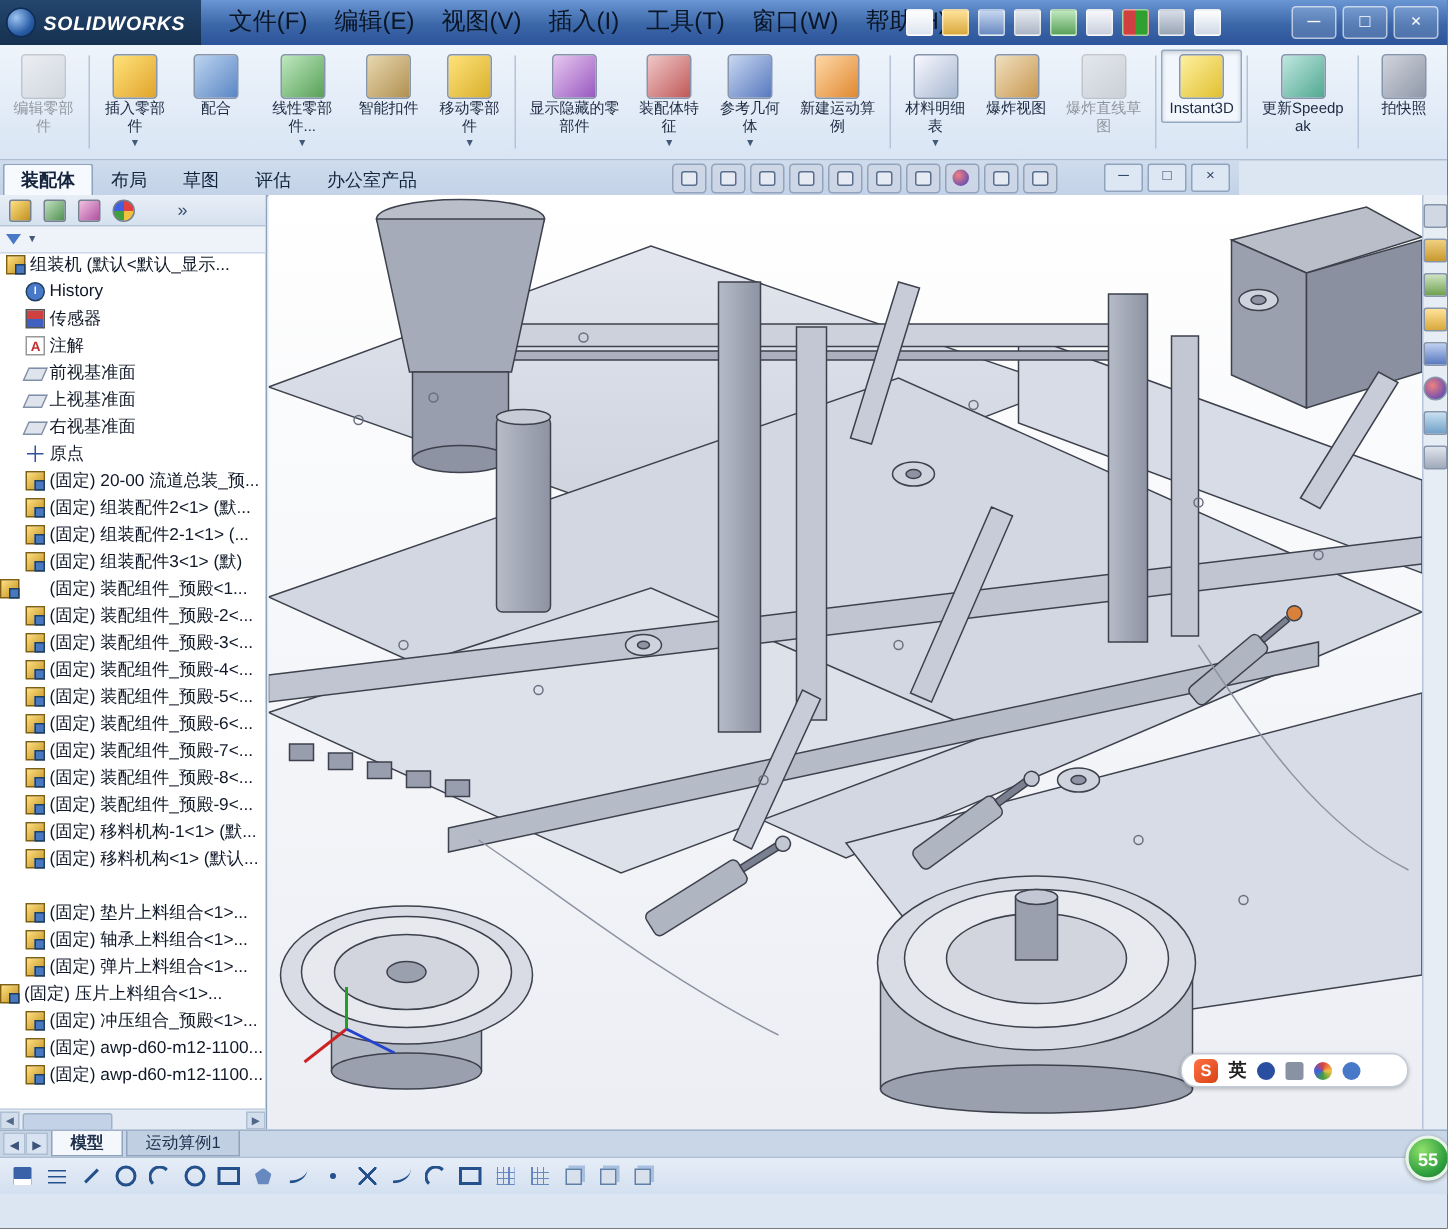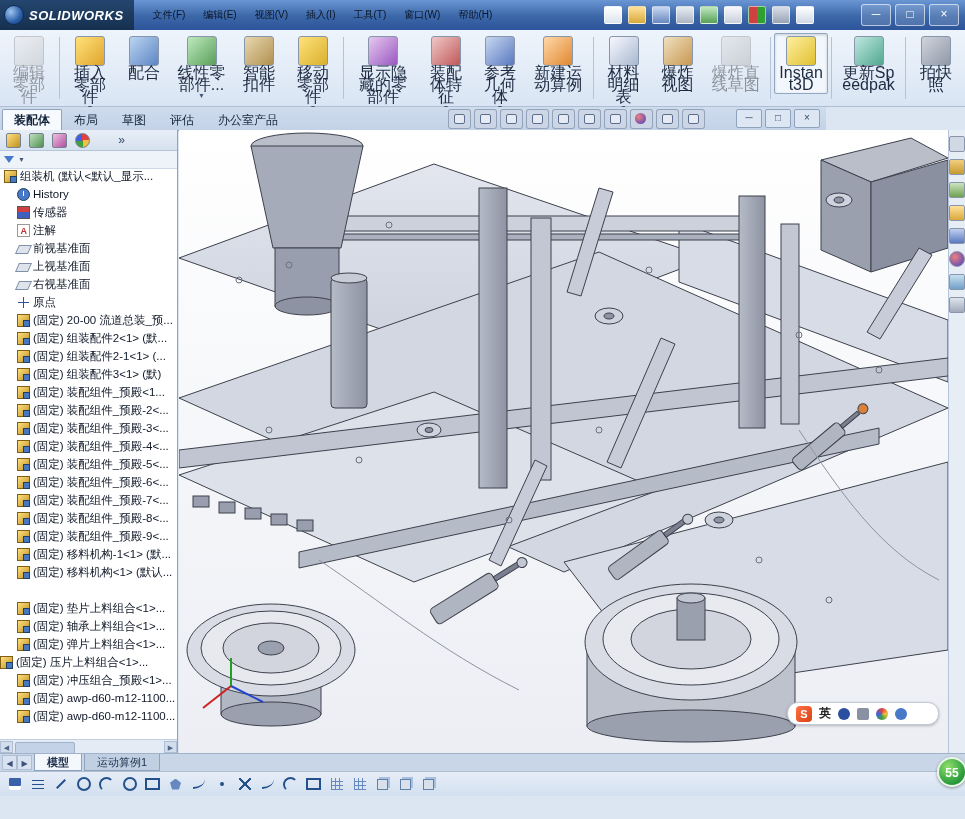--- a/index.html
+++ b/index.html
@@ -10,21 +10,21 @@
   
   #titlebar{position:absolute;left:0;top:0;width:965px;height:30px;
     background:linear-gradient(#6b96d4,#3b67a8 55%,#2d549a);display:flex;align-items:center;}
   #logoblock{display:flex;align-items:center;height:30px;padding:0 10px 0 4px;
     background:linear-gradient(#24466f,#16304f);}
   .dslogo{width:18px;height:18px;border-radius:50%;margin-right:5px;
     background:radial-gradient(circle at 32% 32%,#9ec4f0,#2b5fa8 60%,#123a72);
     border:1px solid #0d2c55;}
   #logotext{color:#fff;font-weight:bold;font-style:italic;font-size:13px;letter-spacing:.5px;}
   #menubar{display:flex;align-items:center;height:30px;margin-left:10px;}
-  .menu-item{padding:0 9px;font-size:10px;color:#0a1526;line-height:30px;cursor:default;}
+  .menu-item{padding:0 9px;font-size:16px;color:#0a1526;line-height:30px;cursor:default;}
   #quickbar{position:absolute;right:150px;top:0;height:30px;display:flex;align-items:center;gap:4px;}
   .qbtn{display:flex;align-items:center;padding:1px;border-radius:2px;}
   .qico{width:16px;height:16px;border-radius:2px;border:1px solid rgba(255,255,255,.55);}
   .ico-new-document{background:linear-gradient(#fff,#dde4ee);}
   .ico-open{background:linear-gradient(#ffe29a,#d8a83c);}
   .ico-save{background:linear-gradient(#c8d8f0,#6888c0);}
   .ico-print{background:linear-gradient(#e8ecf2,#aab4c4);}
   .ico-undo{background:linear-gradient(#c0e8c0,#58a058);}
   .ico-select-cursor{background:linear-gradient(#f8f8fc,#c8d0dc);}
   .ico-rebuild{background:linear-gradient(90deg,#d04040 50%,#30a030 50%);}
@@ -34,21 +34,21 @@
   .wbtn{width:28px;height:20px;border:1px solid rgba(255,255,255,.6);border-radius:3px;
     background:rgba(255,255,255,.15);color:#fff;font-size:12px;line-height:19px;text-align:center;}
 
   
   #ribbon{position:absolute;left:0;top:30px;width:965px;height:77px;
     background:linear-gradient(#eef4fb,#d9e5f4);border-bottom:1px solid #aebfd4;
     display:flex;align-items:flex-start;padding:3px 2px 0 2px;box-sizing:border-box;}
   .rbtn{display:flex;flex-direction:column;align-items:center;min-width:44px;max-width:62px;
     padding:2px 4px;border:1px solid transparent;border-radius:2px;}
   .rbico{width:28px;height:28px;border-radius:3px;border:1px solid #8796ab;margin-bottom:1px;}
-  .rblabel{font-size:16px;line-height:12px;text-align:center;color:#1c2940;word-break:break-all;}
+  .rblabel{font-size:10px;line-height:12px;text-align:center;color:#1c2940;word-break:break-all;}
   .rbarrow{font-size:7px;color:#44597a;line-height:7px;margin-top:1px;}
   .rbtn.disabled{opacity:.45;filter:grayscale(.9);}
   .rbtn.pressed{background:#f2f7fd;border-color:#93a7c2;box-shadow:inset 0 1px 3px rgba(0,0,0,.18);}
   .rsep{width:1px;height:62px;background:#b4c3d7;margin:4px 3px 0 3px;flex:none;}
   .ico-edit-component{background:linear-gradient(135deg,#e8eaf0,#b8bdc9);}
   .ico-insert-component{background:linear-gradient(135deg,#ffe27a,#e0a42c);}
   .ico-mate{background:linear-gradient(135deg,#bcd4f0,#5b86c4);}
   .ico-linear-pattern{background:linear-gradient(135deg,#bfe8bf,#58a058);}
   .ico-smart-fastener{background:linear-gradient(135deg,#e8d8b0,#b09050);}
   .ico-move-component{background:linear-gradient(135deg,#ffe27a,#d8b02c);}
@@ -430,21 +430,21 @@
             <span class="tlabel">(固定) 组装配件2&lt;1&gt; (默...</span>
           </div>
           <div class="trow" style="padding-left: 17px;">
             <span class="ti ti-component"></span>
             <span class="tlabel">(固定) 组装配件2-1&lt;1&gt; (...</span>
           </div>
           <div class="trow" style="padding-left: 17px;">
             <span class="ti ti-component"></span>
             <span class="tlabel">(固定) 组装配件3&lt;1&gt; (默)</span>
           </div>
-          <div class="trow" style="padding-left: 17px;">
+          <div class="trow" style=" gap: 17px;">
             <span class="ti ti-component"></span>
             <span class="tlabel">(固定) 装配组件_预殿&lt;1...</span>
           </div>
           <div class="trow" style="padding-left: 17px;">
             <span class="ti ti-component"></span>
             <span class="tlabel">(固定) 装配组件_预殿-2&lt;...</span>
           </div>
           <div class="trow" style="padding-left: 17px;">
             <span class="ti ti-component"></span>
             <span class="tlabel">(固定) 装配组件_预殿-3&lt;...</span>

